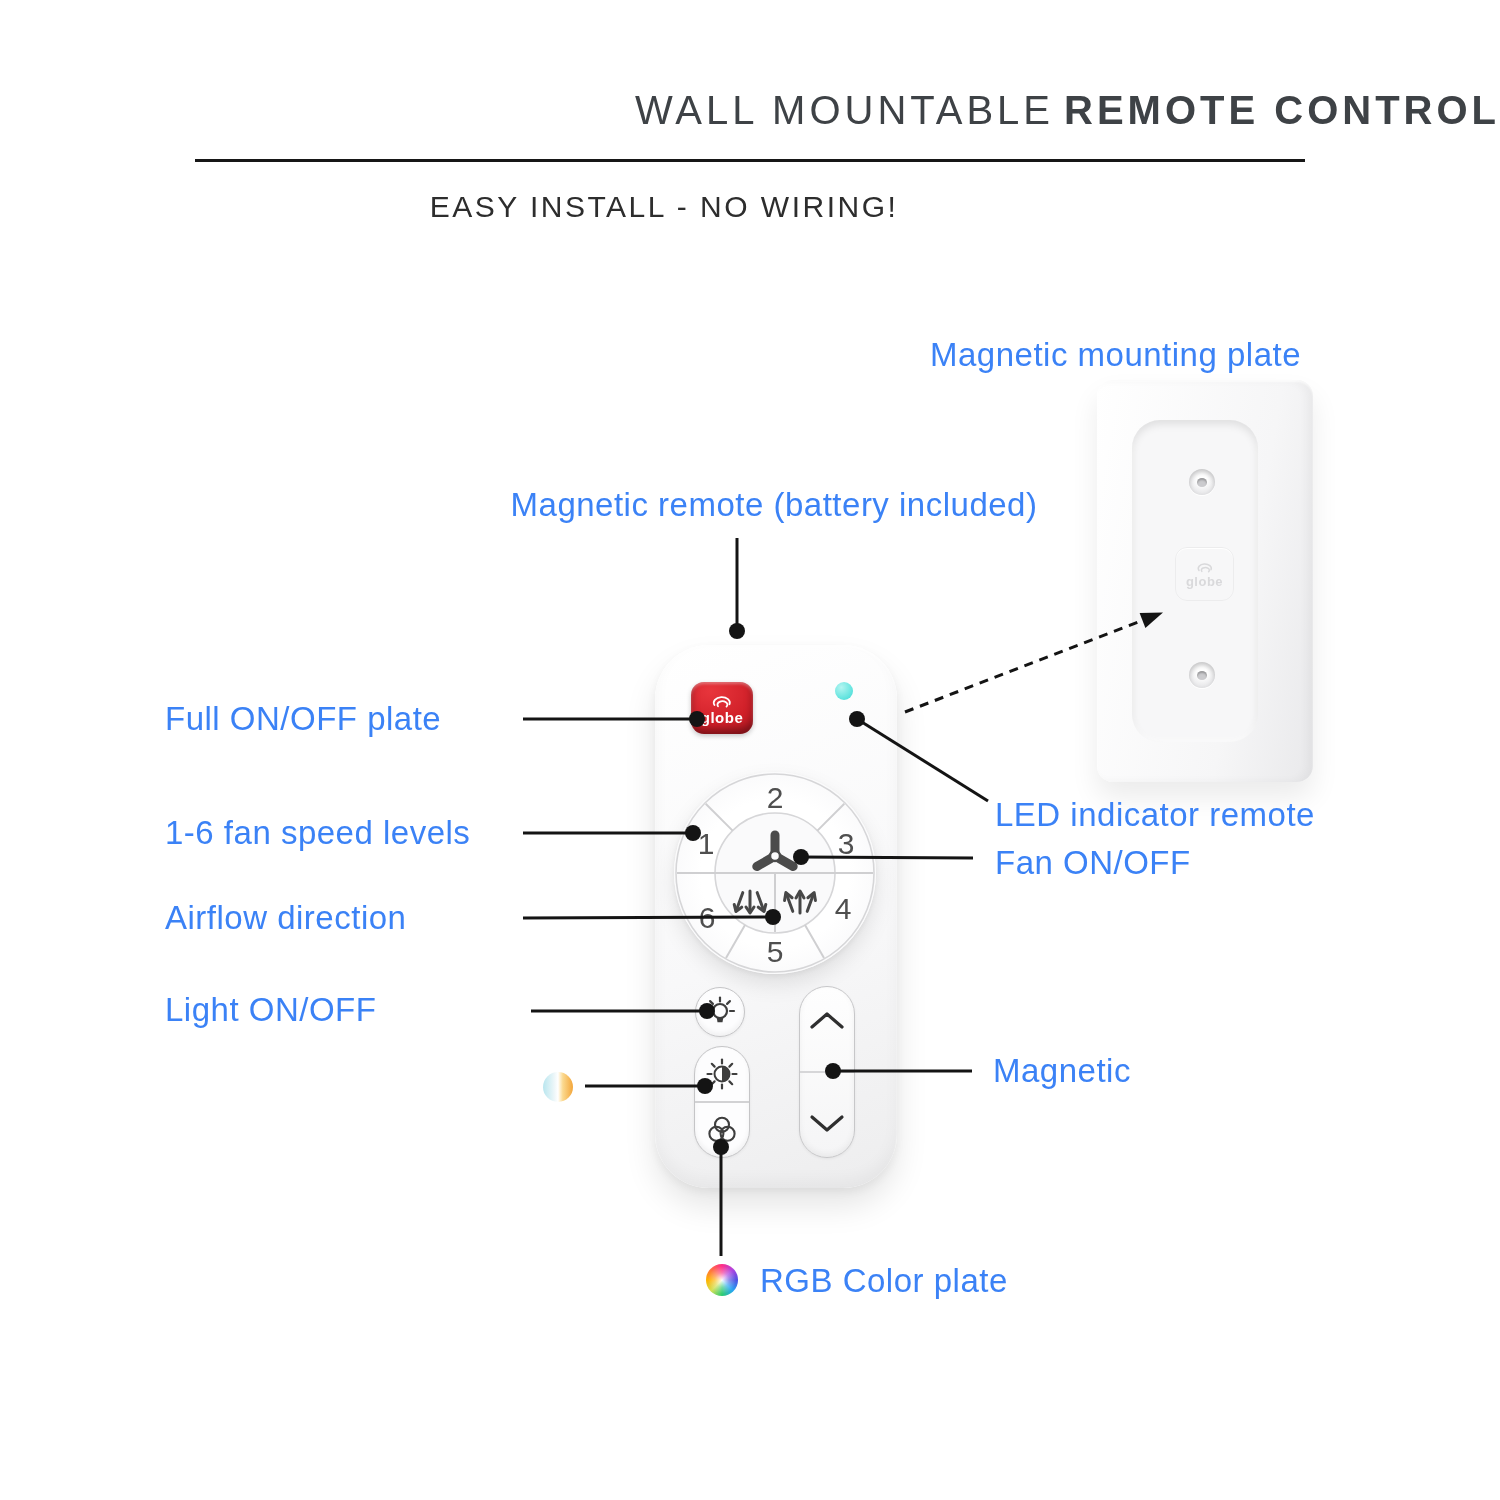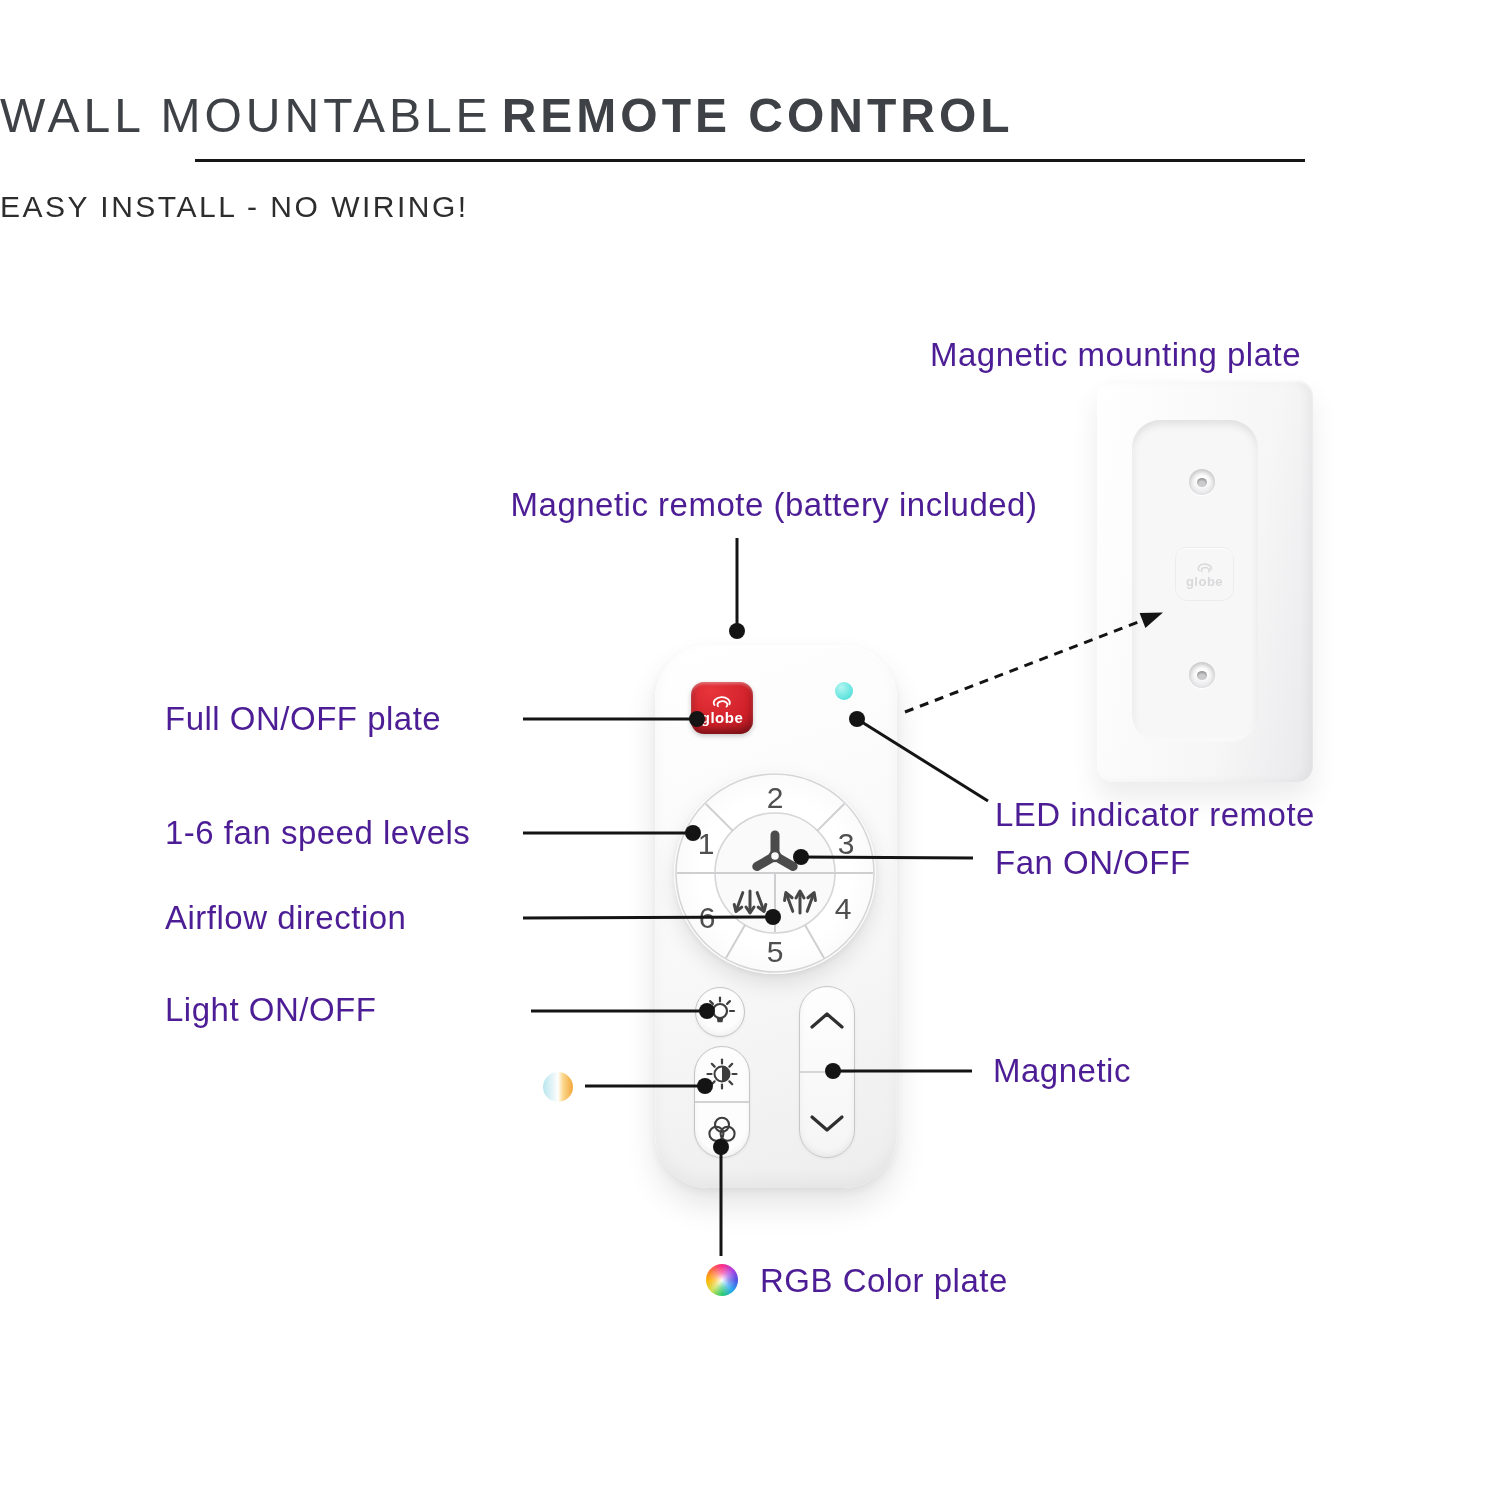--- a/index.html
+++ b/index.html
@@ -2,33 +2,33 @@
 <html><head>
 <meta charset="utf-8">
 <style>
   html,body{margin:0;padding:0;background:#fff;}
   .canvas{
     position:relative;width:1500px;height:1500px;background:#ffffff;overflow:hidden;
     font-family:"Liberation Sans","DejaVu Sans",sans-serif;color:#111;
   }
   
   .title{
-    position:absolute;top:88px;left:0;width:1500px;text-align:left;
-    font-size:48px;letter-spacing:4px;color:#3e4246;white-space:nowrap;
+    position:absolute;top:88px;left:0;width:1500px;text-align:right;
+    font-size:40px;letter-spacing:4px;color:#3e4246;white-space:nowrap;
   }
   .title .t-light{font-weight:400;}
   .title .t-bold{font-weight:800;margin-left:10px;}
   .rule{position:absolute;top:159px;left:195px;width:1110px;height:3px;background:#171717;}
   .subtitle{
-    position:absolute;top:207px;left:0;width:1328px;
+    position:absolute;top:207px;left:0;width:1328px;text-align:center;
     font-size:30px;letter-spacing:2.5px;color:#2d2d2d;font-weight:400;transform:translateY(-50%);
   }
   
   .label{
-    position:absolute;font-size:33px;letter-spacing:.5px;color:#4c1d95;
+    position:absolute;font-size:33px;letter-spacing:.5px;color:#3b82f6;
     transform:translateY(-50%);white-space:nowrap;font-weight:400;
   }
   .label.centered{left:0;width:1468px;text-align:center;padding-left:40px;}
   
   .remote{
     position:absolute;left:655px;top:645px;width:242px;height:543px;border-radius:54px;
     background:linear-gradient(160deg,#ffffff 0%,#f8f8f9 55%,#ededee 100%);
     box-shadow:0 18px 32px rgba(0,0,0,.10),0 4px 10px rgba(0,0,0,.05),
                inset 0 -8px 16px rgba(0,0,0,.04),inset 0 2px 2px #fff;
   }

